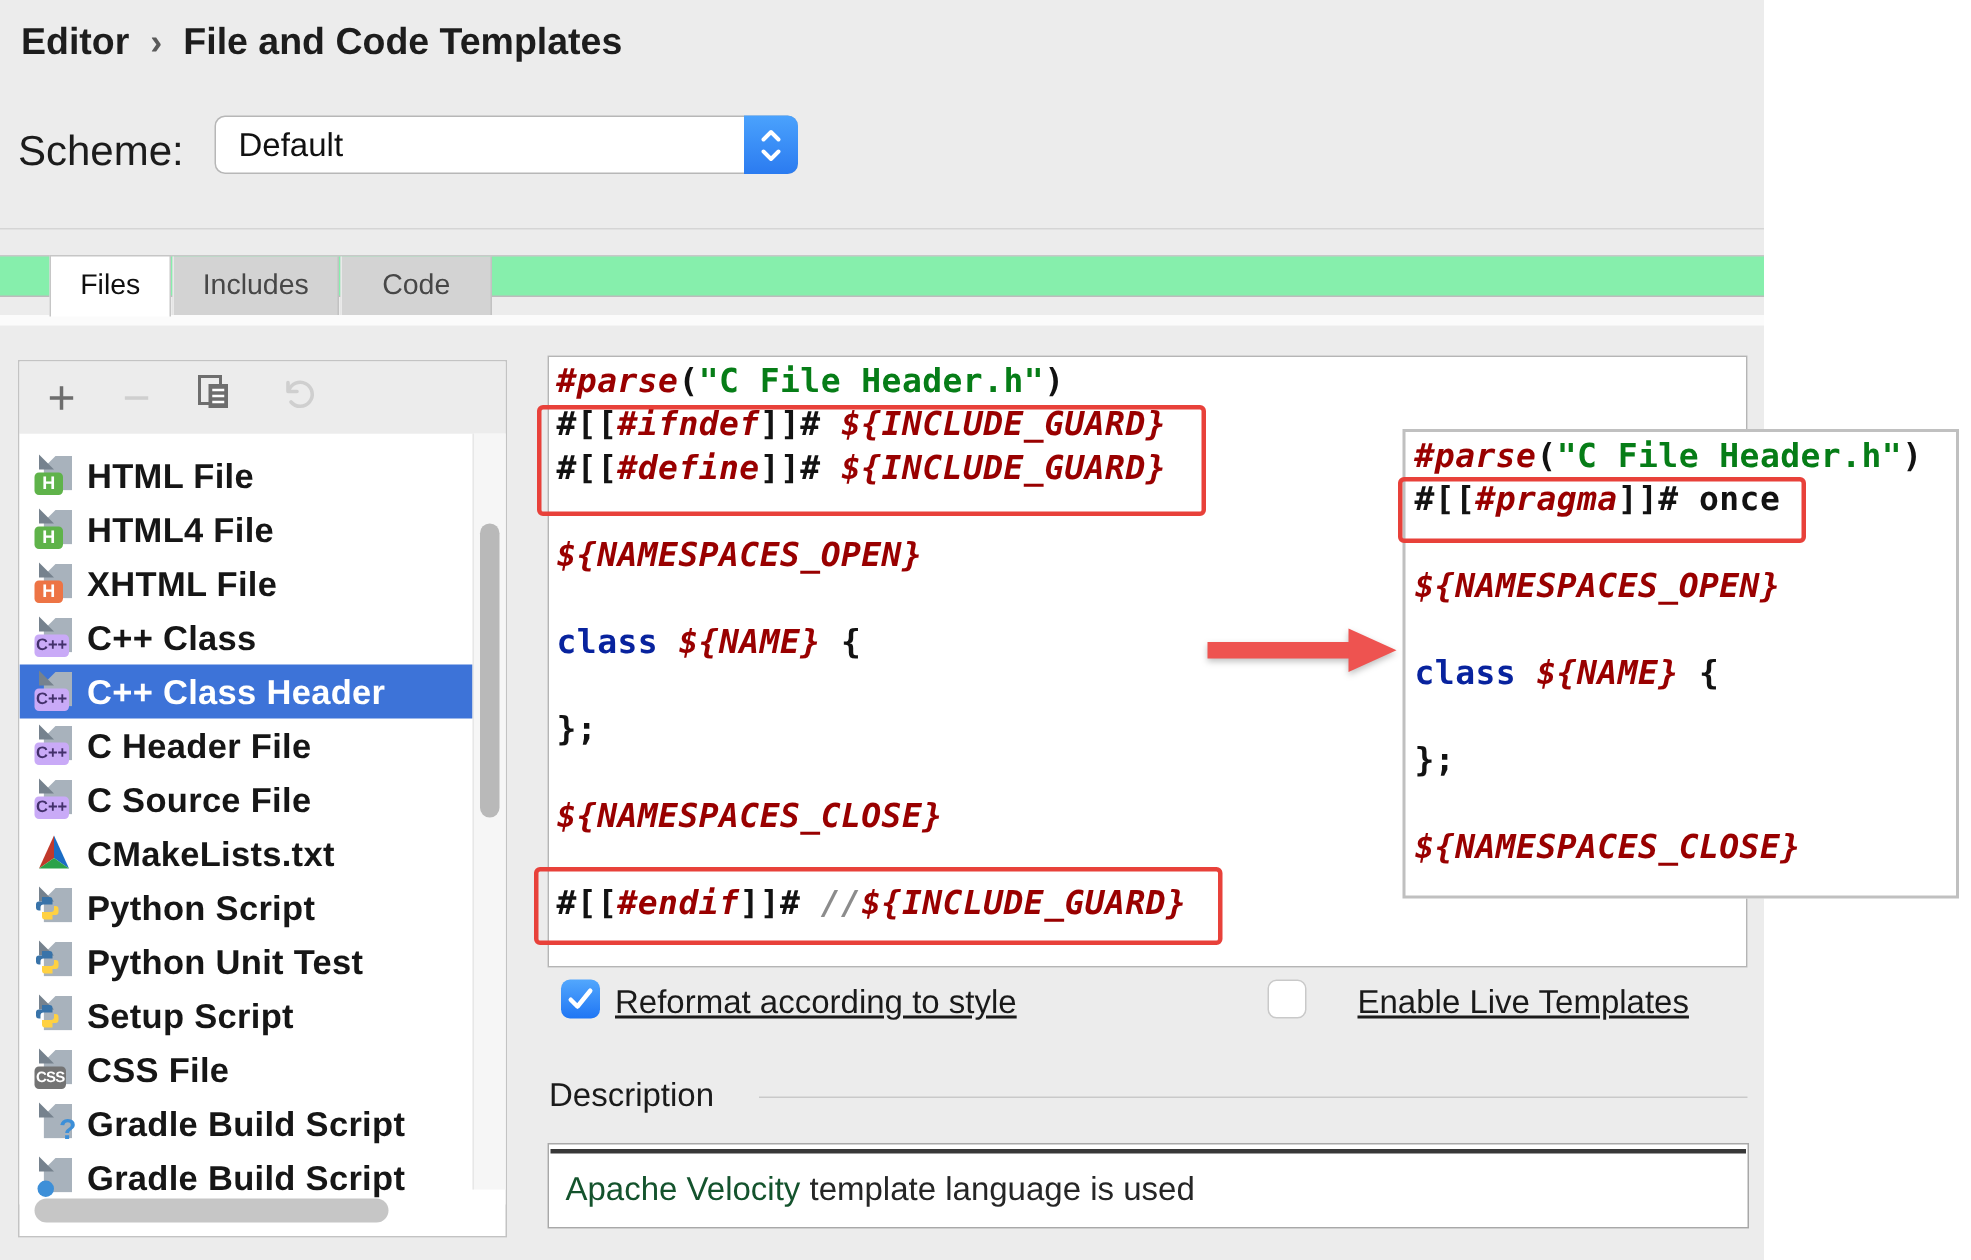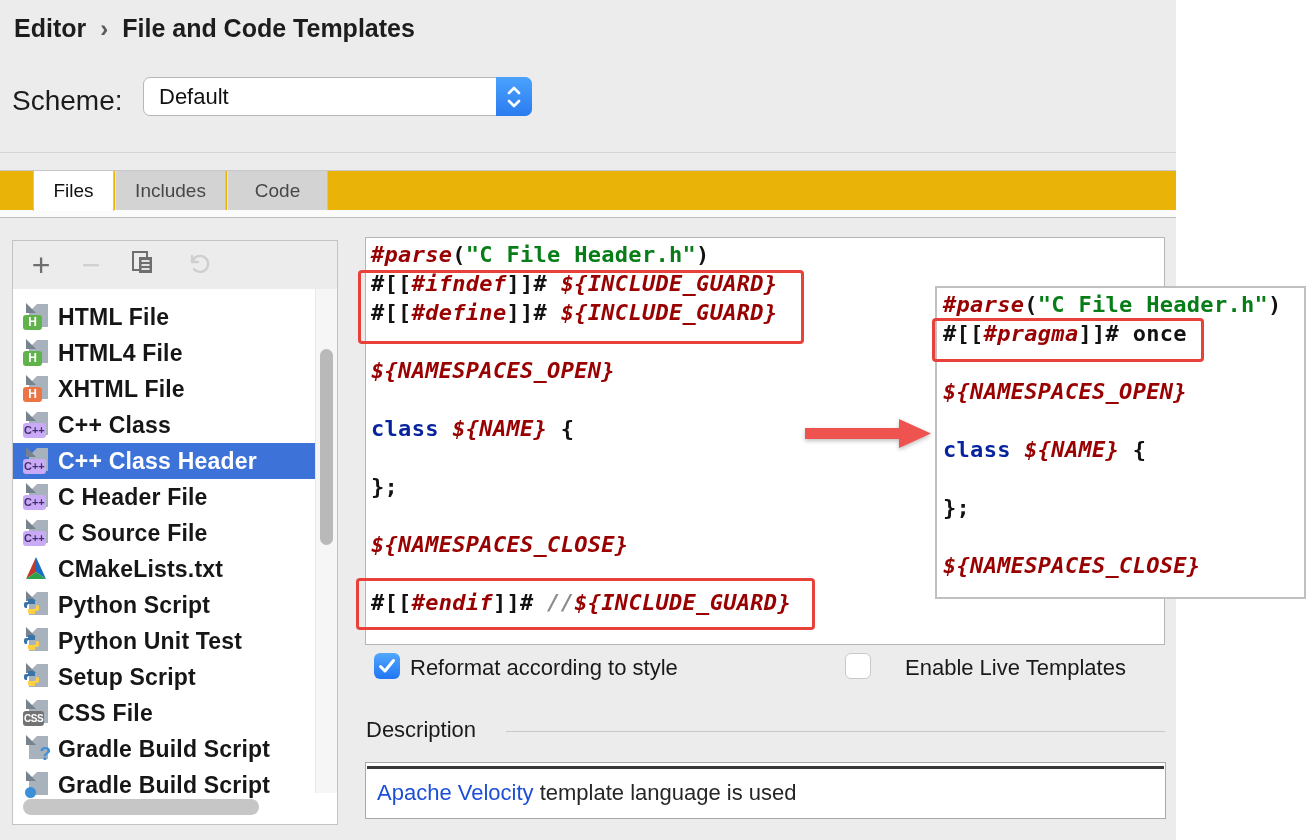--- a/index.html
+++ b/index.html
@@ -15,21 +15,21 @@
   .scheme-label{position:absolute;left:12px;top:85px;font-size:28px;color:#1c1c1c;}
   .scheme-select{position:absolute;left:143px;top:77px;width:389px;height:39px;background:#fff;
                  border:1px solid #b7b7b7;border-radius:7px;box-sizing:border-box;cursor:default;}
   .scheme-value{position:absolute;left:15px;top:6px;font-size:22px;font-weight:normal;color:#111;}
   .scheme-stepper{position:absolute;right:-1px;top:-1px;width:36px;height:39px;border-radius:0 7px 7px 0;
                   background:linear-gradient(180deg,#4aa2fd,#2b7bf0);display:flex;align-items:center;justify-content:center;}
 
   .hline1{position:absolute;left:0;top:152px;width:1176px;height:1px;background:#d5d5d5;}
 
   
-  .tabstrip{position:absolute;left:0;top:170px;width:1176px;height:48px;background:#eab308;
+  .tabstrip{position:absolute;left:0;top:170px;width:1176px;height:28px;background:#86efac;
             border-top:1px solid #c8c8c8;border-bottom:1px solid #bcbcbc;box-sizing:border-box;}
   .tab{position:absolute;top:0;height:39px;display:flex;align-items:center;justify-content:center;
        font-size:19px;color:#474747;background:#d3d3d3;border-right:1px solid #c2c2c2;border-left:1px solid #e9e9e9;box-sizing:border-box;cursor:default;}
   .tab.active{background:#fff;color:#0f0f0f;height:41px;top:-1px;border:1px solid #c6c6c6;border-bottom:none;z-index:2;}
   .whitestrip{position:absolute;left:0;top:210px;width:1176px;height:7px;background:#fbfbfb;}
 
   
   .left-panel{position:absolute;left:12px;top:240px;width:326px;height:585px;background:#fff;
               border:1px solid #c3c3c3;box-sizing:border-box;}
   .toolbar{position:absolute;left:0;top:0;right:0;height:48px;background:#ececec;border-bottom:1px solid #dadada;}
@@ -79,31 +79,31 @@
   .redbox1{left:358px;top:270px;width:440px;height:68px;}
   .redbox2{left:356px;top:578px;width:453px;height:46px;}
   .redbox3{left:932px;top:318px;width:266px;height:38px;}
   .arrow{position:absolute;left:803px;top:414px;z-index:7;filter:drop-shadow(0 2px 2px rgba(0,0,0,.25));}
 
   
   .cb{position:absolute;width:26px;height:26px;border-radius:6px;box-sizing:border-box;cursor:default;}
   .cb-checked{background:linear-gradient(180deg,#52a7fd,#2076f4);}
   .cb-unchecked{background:#fff;border:1.5px solid #c9c9c9;}
   .cb1{left:374px;top:653px;} .cb2{left:845px;top:653px;}
-  .opt-label{position:absolute;font-size:22px;color:#1a1a1a;top:655px;cursor:default;}
+  .opt-label{position:absolute;font-size:22px;color:#1a1a1a;top:655px;cursor:default;text-decoration:underline;}
   .opt1{left:410px;} .opt2{left:881px;margin-left:24px;}
 
   
   .desc-label{position:absolute;left:366px;top:717px;font-size:22px;color:#1b1b1b;}
   .desc-line{position:absolute;left:506px;top:731px;width:659px;height:1px;background:#c9c9c9;}
   .desc-box{position:absolute;left:365px;top:762px;width:801px;height:57px;background:#fff;
             border:1px solid #a8a8a8;box-sizing:border-box;}
   .desc-darkline{position:absolute;left:1px;right:1px;top:3px;height:3px;background:#383838;}
   .desc-text{position:absolute;left:11px;top:17px;font-size:22px;color:#262626;white-space:nowrap;}
-  .desc-link{color:#1d4ed8;cursor:pointer;}
+  .desc-link{color:#14532d;cursor:pointer;}
 </style>
 </head>
 <body>
 
 <div class="stage">
   <div class="content-bg"></div>
 
   <div class="breadcrumb">
     <span>Editor</span>
     <span class="crumb-sep">›</span>

